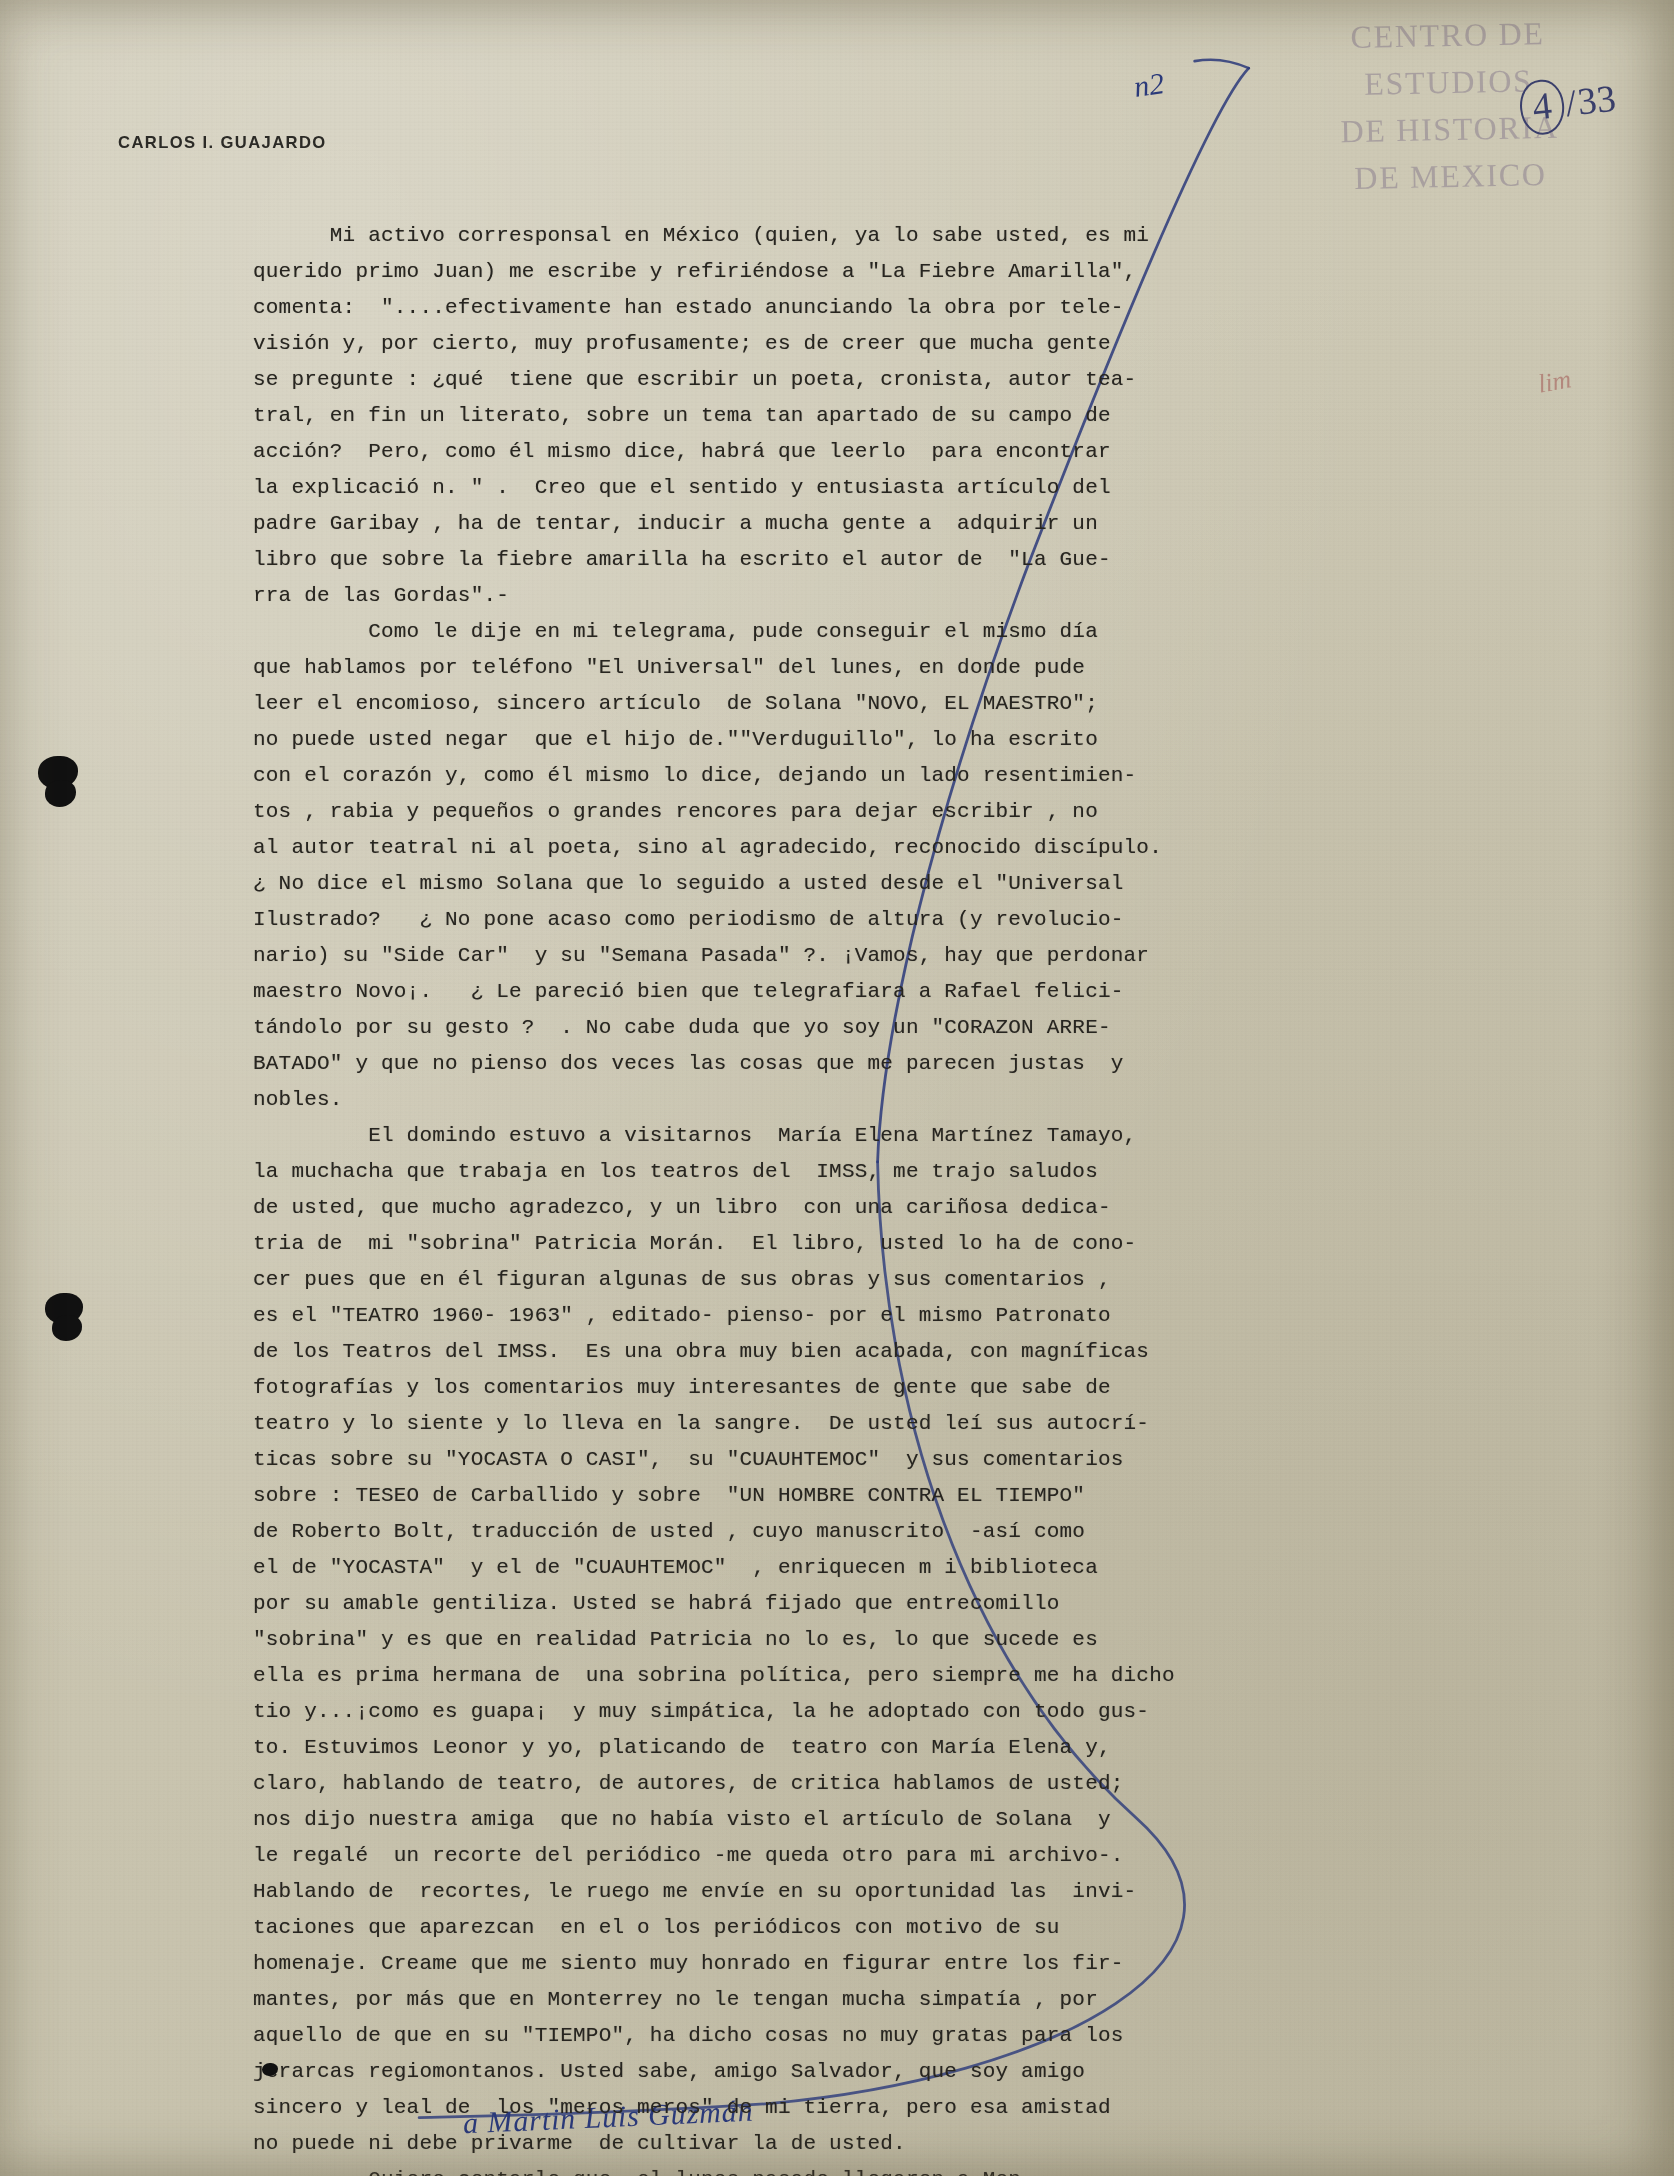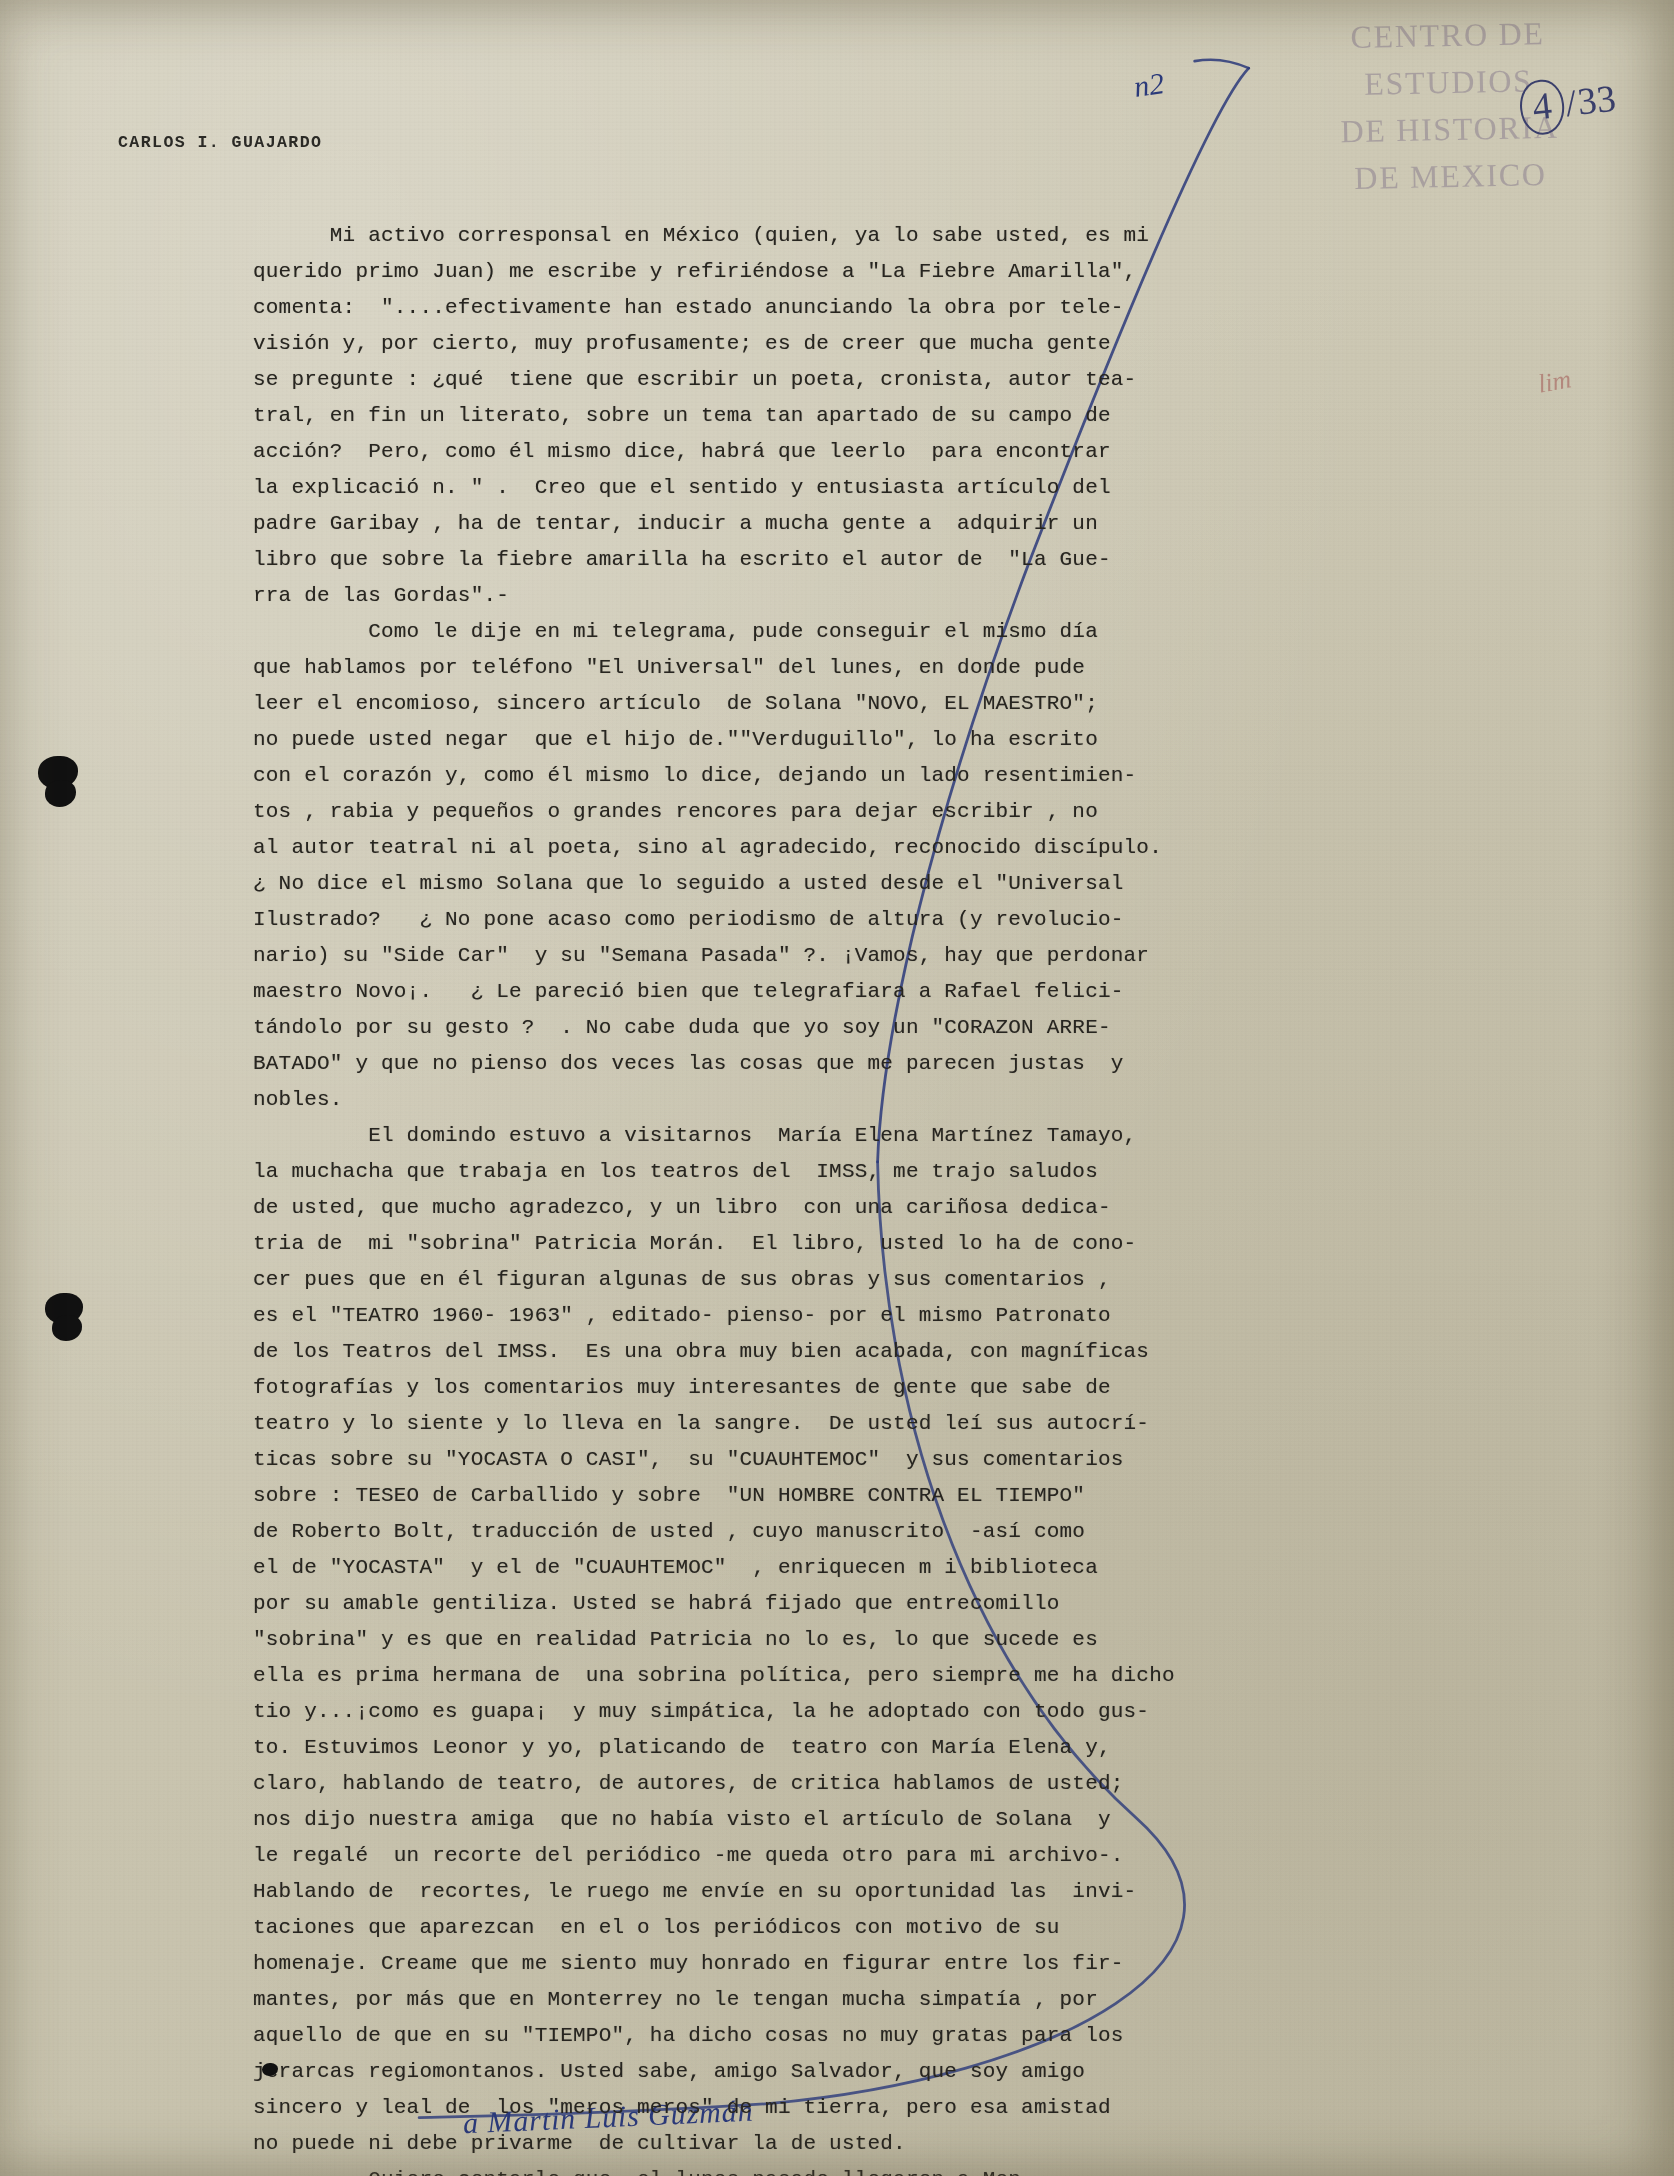--- a/index.html
+++ b/index.html
@@ -39,21 +39,21 @@
     inset: 0;
     box-shadow: inset 0 0 61px rgba(90,80,55,0.35), inset -26px 0 52px rgba(90,80,55,0.22);
     pointer-events: none;
   }
 
   
   .letterhead {
     position: absolute;
     left: 118px;
     top: 133px;
-    font-family: Liberation Mono, monospace;
+    font-family: Liberation Sans, sans-serif;
     font-size: 16.6px;
     font-weight: bold;
     letter-spacing: 1.4px;
     color: #2b2a26;
   }
 
   
   .body-text {
     position: absolute;
     left: 253px;

